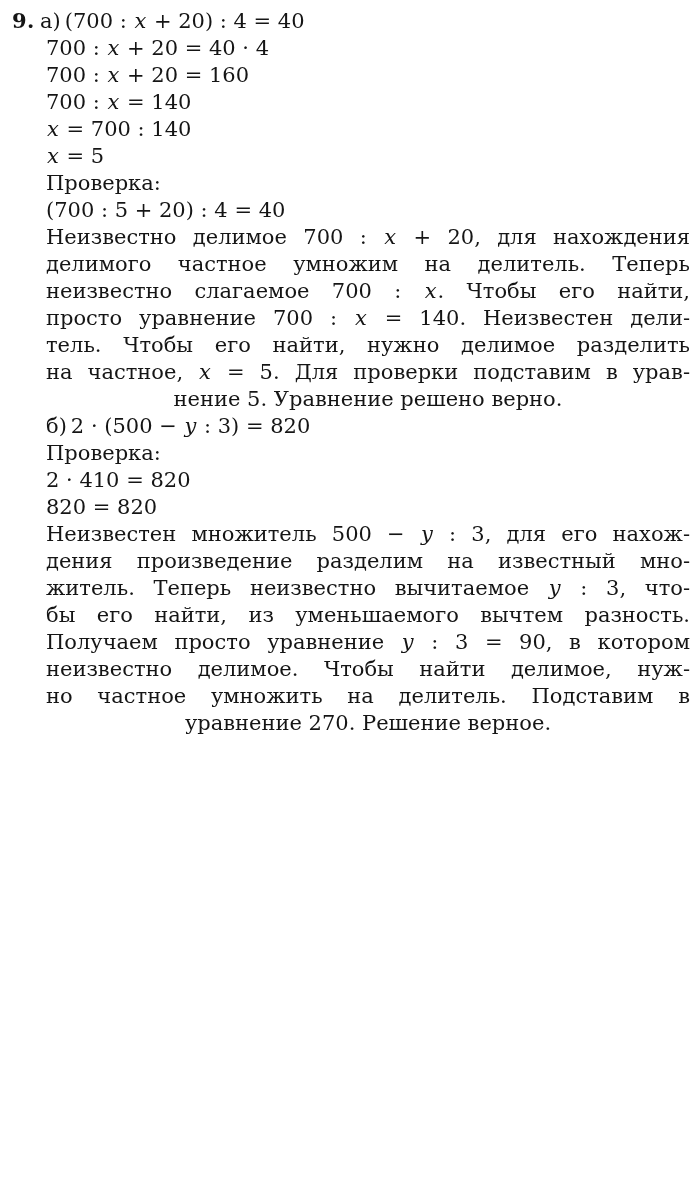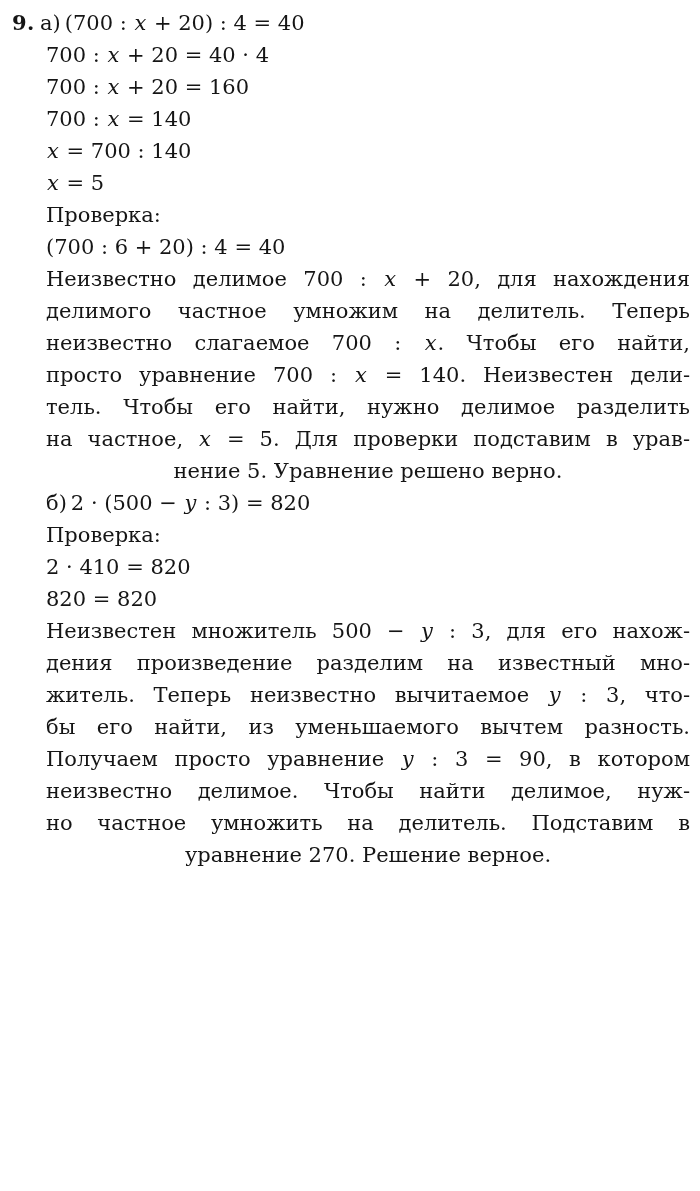--- a/index.html
+++ b/index.html
@@ -5,21 +5,21 @@
   html, body { margin: 0; padding: 0; background: #ffffff; }
   .page {
     position: relative;
     width: 700px;
     height: 1191px;
     box-sizing: border-box;
     background: #ffffff;
     color: #151515;
     font-family: "DejaVu Serif", "Liberation Serif", serif;
     font-size: 21px;
-    line-height: 32px;
+    line-height: 27px;
     padding: 7px 10px 0 46px;
     overflow: hidden;
   }
   .line { white-space: nowrap; }
   
   .head { margin-left: -34px; }
   .num {
     display: inline-block;
     min-width: 28px;
     font-weight: bold;
@@ -50,21 +50,21 @@
     </div>
     <div>
         <div class="line math">700 : <i class="var">x</i> + 20 = 40 · 4</div>
         <div class="line math">700 : <i class="var">x</i> + 20 = 160</div>
         <div class="line math">700 : <i class="var">x</i> = 140</div>
         <div class="line math"><i class="var">x</i> = 700 : 140</div>
         <div class="line math"><i class="var">x</i> = 5</div>
       </div>
     <div class="line">Проверка:</div>
     <div>
-        <div class="line math">(700 : 6 + 20) : 4 = 40</div>
+        <div class="line math">(700 : 5 + 20) : 4 = 40</div>
       </div>
     <div class="expl">
         <div class=" just">Неизвестно делимое 700 : <i class="var">x</i> + 20, для нахождения</div>
         <div class=" just">делимого частное умножим на делитель. Теперь</div>
         <div class=" just">неизвестно слагаемое 700 : <i class="var">x</i>. Чтобы его найти,</div>
         <div class=" just">просто уравнение 700 : <i class="var">x</i> = 140. Неизвестен дели-</div>
         <div class=" just">тель. Чтобы его найти, нужно делимое разделить</div>
         <div class=" just">на частное, <i class="var">x</i> = 5. Для проверки подставим в урав-</div>
         <div class="">нение 5. Уравнение решено верно.</div>
       </div>

